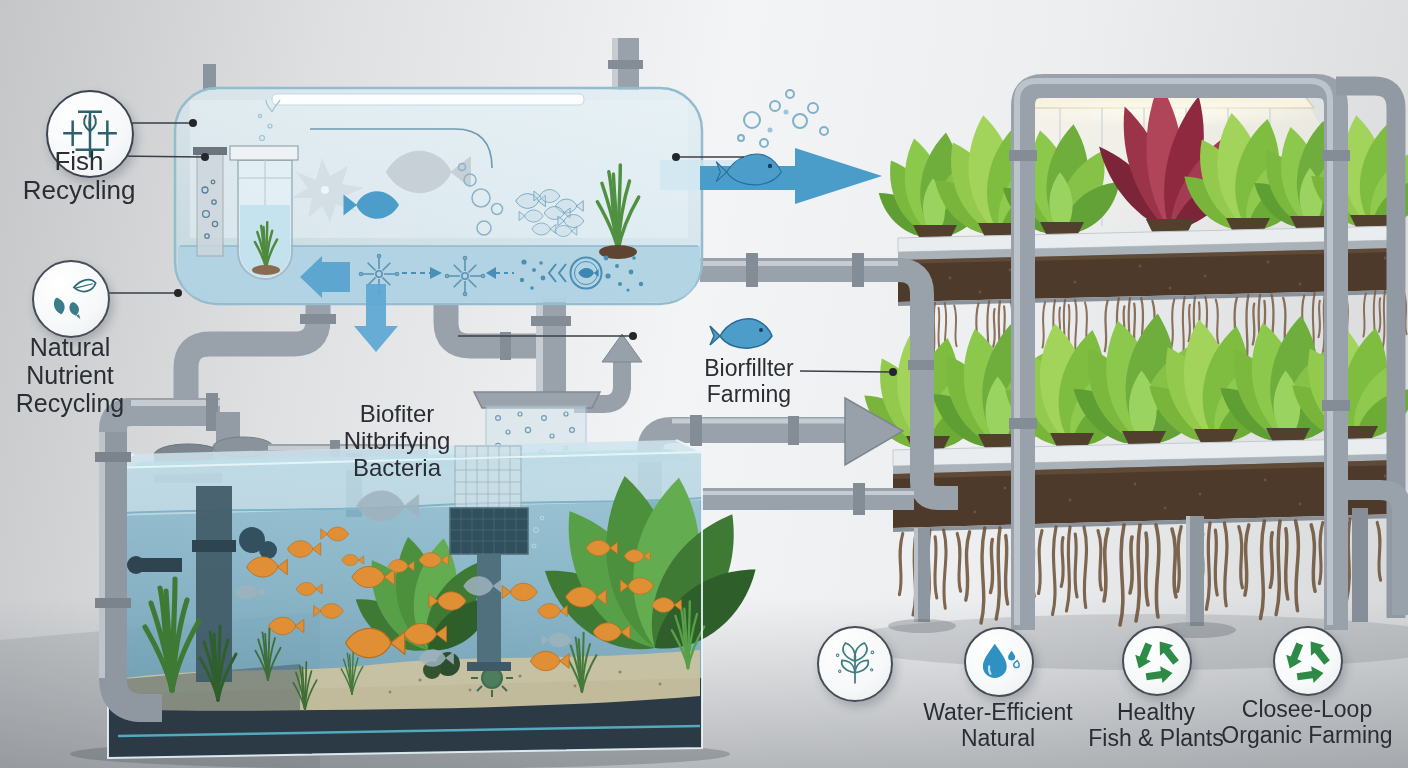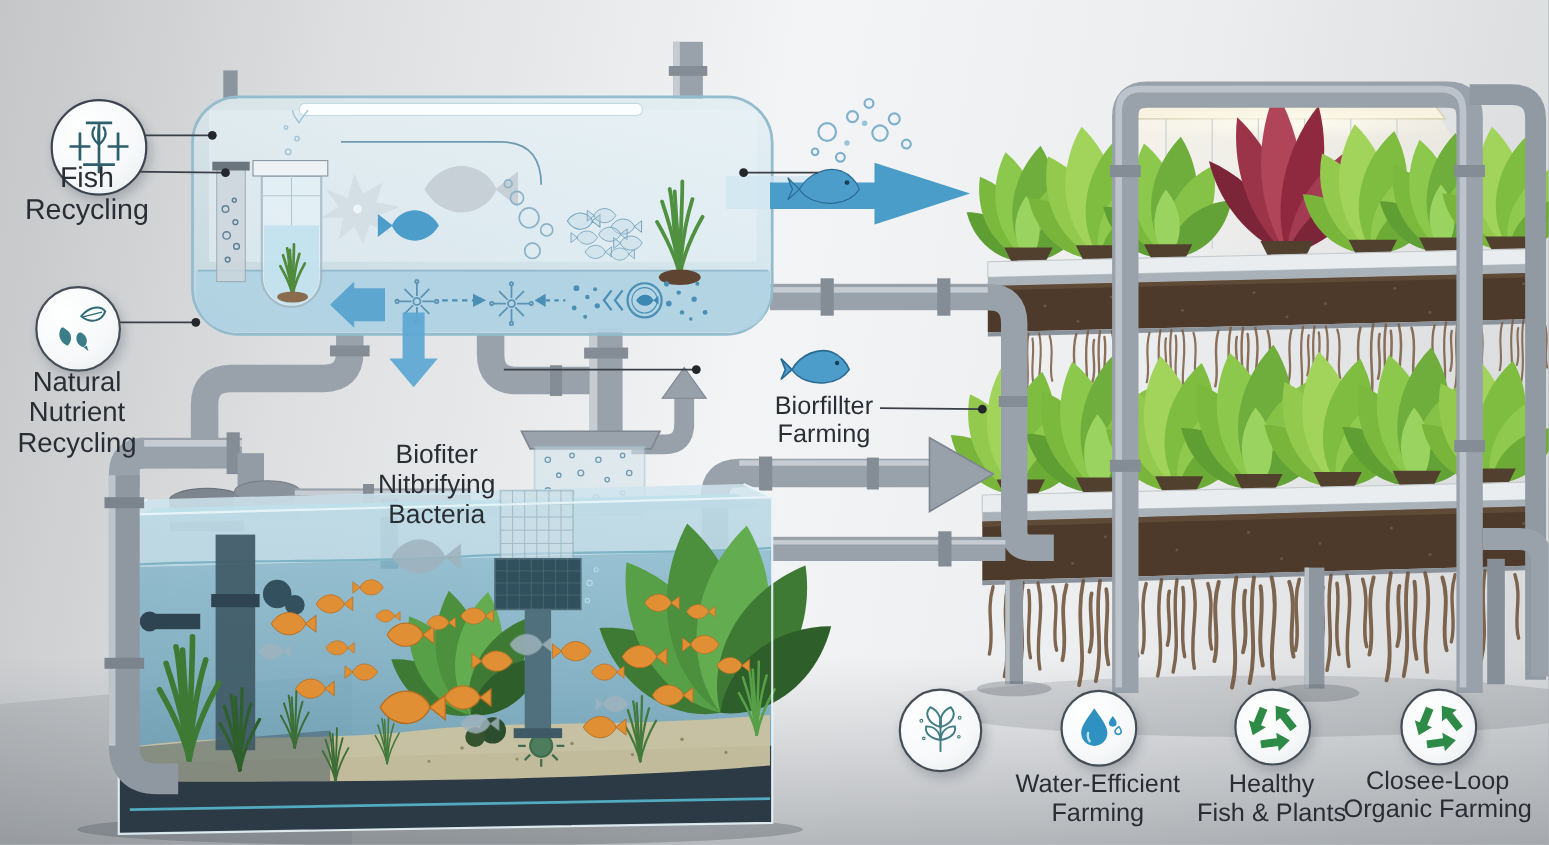--- a/index.html
+++ b/index.html
@@ -651,21 +651,21 @@
 
 <div class="circle-badge cb-b2">
   <svg width="56" height="56" viewBox="-40 -40 80 80">
     <path d="M-6,-26 C2,-14 11,-4 11,6 A17,17 0 1 1 -23,6 C-23,-4 -14,-14 -6,-26 Z" fill="#2f90c2"></path>
     <path d="M-14,6 A10,12 0 0 0 -12,17" fill="none" stroke="#bfe2f2" stroke-width="3" stroke-linecap="round"></path>
     <path d="M18,-16 C20,-13 23,-10 23,-7 A5,5 0 1 1 13,-7 C13,-10 16,-13 18,-16 Z" fill="#2f90c2"></path>
     <path d="M26,-2 C27.5,0 29,2 29,4 A4,4 0 1 1 21,4 C21,2 23,0 26,-2 Z" fill="none" stroke="#2f90c2" stroke-width="2"></path>
   </svg>
 </div>
 <div class="label lbl-badge lbl-b2">Water-Efficient
-Farming</div>
+Natural</div>
 
 <div class="circle-badge cb-b3">
   <svg width="56" height="56" viewBox="-40 -40 80 80">
     <g fill="#2e8b47" transform="rotate(-8) scale(1.15)">
       <path d="M-16,13 L3,13 L3,7 L17,17.5 L3,28 L3,22 L-16,22 Z"></path>
       <path d="M-16,13 L3,13 L3,7 L17,17.5 L3,28 L3,22 L-16,22 Z" transform="rotate(120)"></path>
       <path d="M-16,13 L3,13 L3,7 L17,17.5 L3,28 L3,22 L-16,22 Z" transform="rotate(240)"></path>
     </g>
   </svg>
 </div>

